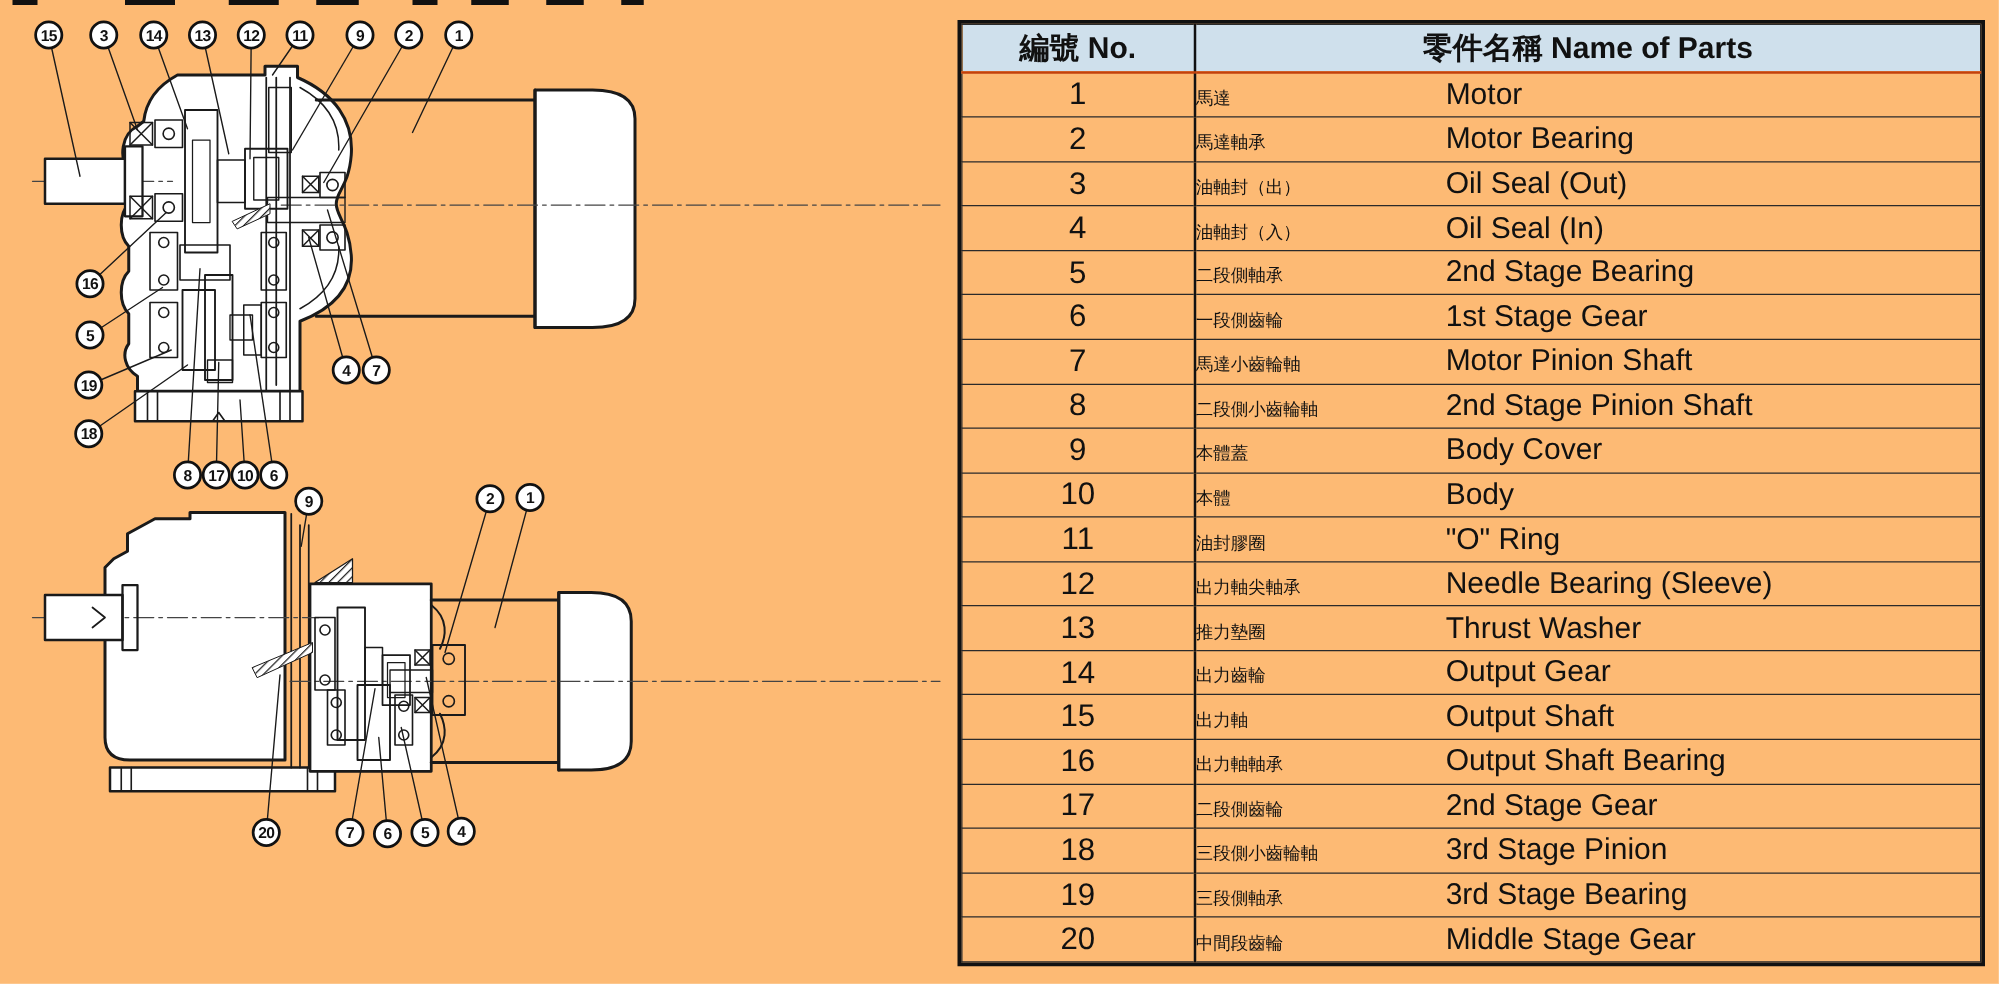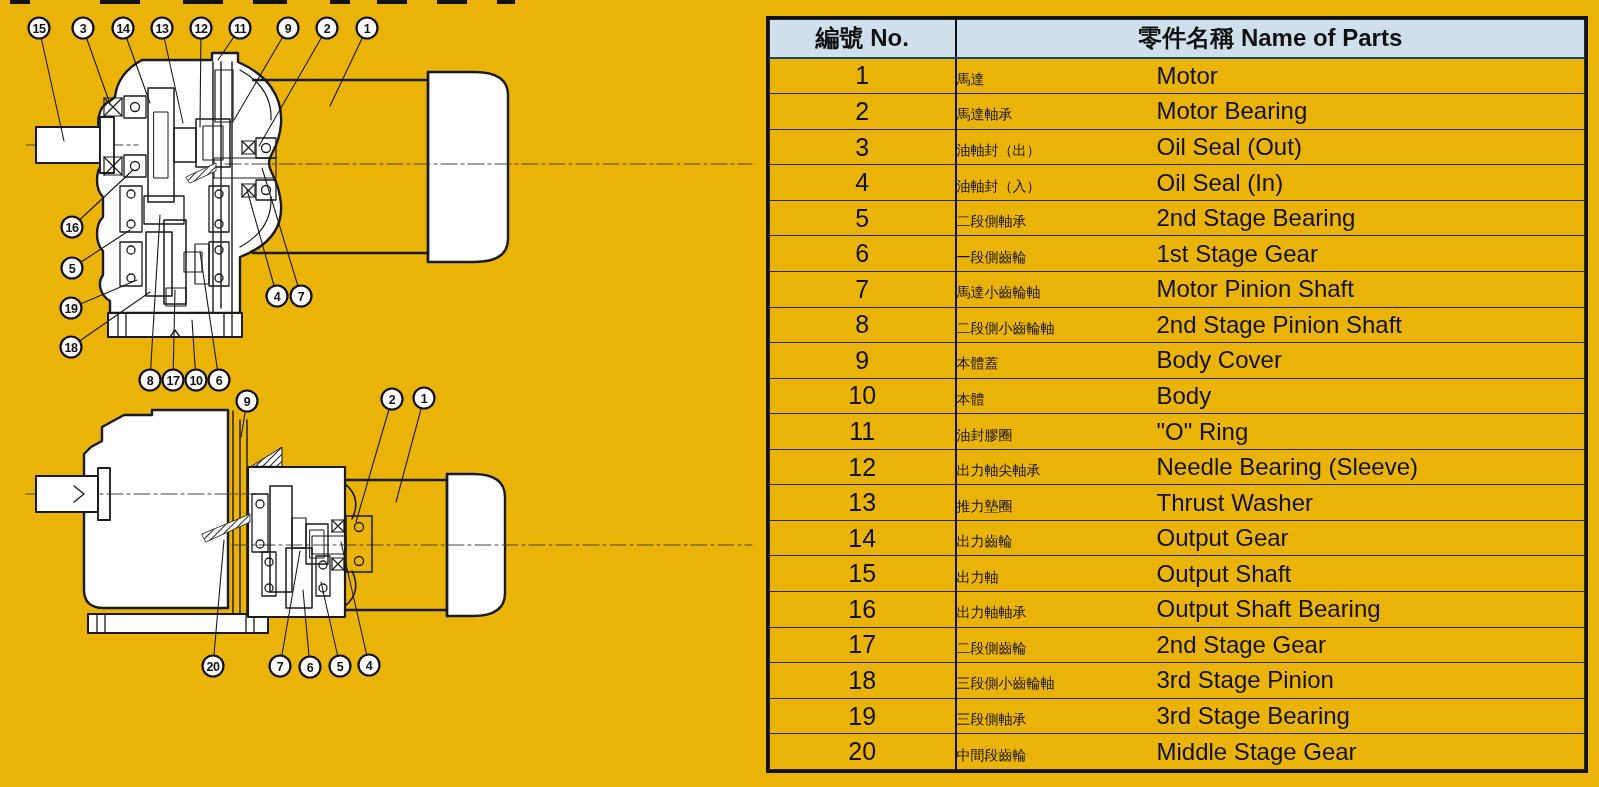--- a/index.html
+++ b/index.html
@@ -1,18 +1,18 @@
 <!DOCTYPE html>
 <html><head>
 <meta charset="utf-8">
 <style>
   * { box-sizing: border-box; }
   html,body { margin:0; padding:0; }
   body { font-family: "Liberation Sans", "DejaVu Sans", sans-serif; }
-  .page { position:relative; width:1599px; height:787px; background:#eab308; overflow:hidden; }
+  .page { position:relative; width:1599px; height:787px; background:#fdba74; overflow:hidden; }
 
   .diagram-svg { position:absolute; left:0; top:0; }
 
   .parts-table-wrap {
     position:absolute; left:766px; top:16px; width:822px; height:757px;
     border:3.5px solid #111;
   }
   table.parts {
     width:100%; height:100%;
     border-collapse:collapse; table-layout:fixed;
@@ -21,21 +21,21 @@
   table.parts th, table.parts td {
     border:1px solid #2a2a2a;
     padding:0;
     overflow:hidden;
     white-space:nowrap;
   }
   table.parts thead th {
     height:38px;
     font-size:24px; font-weight:bold;
     text-align:center; vertical-align:middle;
-    border-bottom:2px solid #0c4a6e;
+    border-bottom:2px solid #c2410c;
   }
   th.col-no, td.no { width:186px; border-right:2.5px solid #111 !important; }
   td.no {
     text-align:center; vertical-align:middle;
     font-size:25px;
   }
   td.name { vertical-align:middle; padding-left:30px; }
   td.name .zh { display:inline-block; width:200px; font-size:14px; }
   td.name .en { display:inline-block; font-size:24px;text-align:right; }
 </style>

